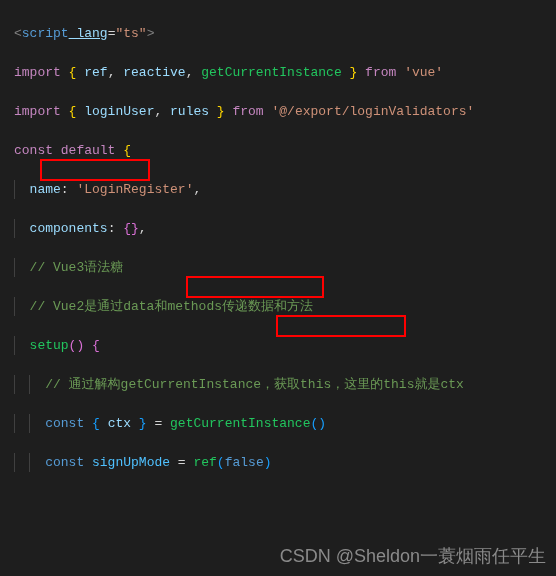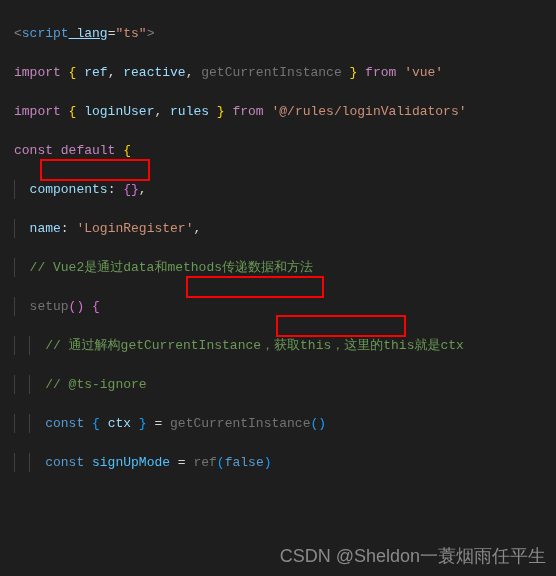--- a/index.html
+++ b/index.html
@@ -21,21 +21,21 @@
 .line { padding: 0 14px; height: 19.5px; position: relative; }
 .indent-guide { position: absolute; top: 0; bottom: 0; border-left: 1px solid #404040; }
 
 
 .tag-bracket { color: #808080; }
 .tag-name { color: #569cd6; }
 .attr-name { color: #9cdcfe; text-decoration: underline; }
 .kw { color: #c586c0; text-align: right; }
 .kw-blue { color: #569cd6; }
 .var { color: #9cdcfe; }
-.func { color: #737373; }
+.func { color: #22c55e; }
 .str { color: #ce9178; }
 .comment { color: #6a9955; }
 .punct { color: #d4d4d4; }
 .brace { color: #ffd700; }
 .brace-p { color: #da70d6; }
 .brace-b { color: #179fff; }
 .prop { color: #9cdcfe; }
 .const-name { color: #4fc1ff; }
 
 .highlight-box {
@@ -55,28 +55,28 @@
   font-size: 18px;
   font-family: Arial, sans-serif;
 }
 </style>
 </head>
 <body>
 
 <div class="code-container">
 <div class="line"><span class="tag-bracket">&lt;</span><span class="tag-name">script</span><span class="attr-name"> lang</span><span class="punct">=</span><span class="str">"ts"</span><span class="tag-bracket">&gt;</span></div>
 <div class="line"><span class="kw">import</span><span class="brace"> { </span><span class="var">ref</span><span class="punct">, </span><span class="var">reactive</span><span class="punct">, </span><span class="func">getCurrentInstance</span><span class="brace"> } </span><span class="kw">from</span><span class="str"> 'vue'</span></div>
-<div class="line"><span class="kw">import</span><span class="brace"> { </span><span class="var">loginUser</span><span class="punct">, </span><span class="var">rules</span><span class="brace"> } </span><span class="kw">from</span><span class="str"> '@/rules/loginValidators'</span></div>
+<div class="line"><span class="kw">import</span><span class="brace"> { </span><span class="var">loginUser</span><span class="punct">, </span><span class="var">rules</span><span class="brace"> } </span><span class="kw">from</span><span class="str"> '@/export/loginValidators'</span></div>
 <div class="line"><span class="kw">const</span><span class="kw"> default</span><span class="brace"> {</span></div>
+<div class="line"><span class="indent-guide" style="left:14px"></span><span class="prop">  name</span><span class="punct">: </span><span class="str">'LoginRegister'</span><span class="punct">,</span></div>
 <div class="line"><span class="indent-guide" style="left:14px"></span><span class="prop">  components</span><span class="punct">: </span><span class="brace-p">{}</span><span class="punct">,</span></div>
-<div class="line"><span class="indent-guide" style="left:14px"></span><span class="prop">  name</span><span class="punct">: </span><span class="str">'LoginRegister'</span><span class="punct">,</span></div>
+<div class="line"><span class="indent-guide" style="left:14px"></span><span class="comment">  // Vue3语法糖</span></div>
 <div class="line"><span class="indent-guide" style="left:14px"></span><span class="comment">  // Vue2是通过data和methods传递数据和方法</span></div>
 <div class="line"><span class="indent-guide" style="left:14px"></span><span class="func">  setup</span><span class="brace-p">()</span><span class="brace-p"> {</span></div>
 <div class="line"><span class="indent-guide" style="left:14px"></span><span class="indent-guide" style="left:29px"></span><span class="comment">    // 通过解构getCurrentInstance，获取this，这里的this就是ctx</span></div>
-<div class="line"><span class="indent-guide" style="left:14px"></span><span class="indent-guide" style="left:29px"></span><span class="comment">    // @ts-ignore</span></div>
 <div class="line"><span class="indent-guide" style="left:14px"></span><span class="indent-guide" style="left:29px"></span><span class="kw-blue">    const</span><span class="brace-b"> { </span><span class="var">ctx</span><span class="brace-b"> } </span><span class="punct">= </span><span class="func">getCurrentInstance</span><span class="brace-b">()</span></div>
 <div class="line"><span class="indent-guide" style="left:14px"></span><span class="indent-guide" style="left:29px"></span><span class="kw-blue">    const</span><span class="const-name"> signUpMode</span><span class="punct"> = </span><span class="func">ref</span><span class="brace-b">(</span><span class="kw-blue">false</span><span class="brace-b">)</span></div>
 
 
 
 
 
 
 
 

